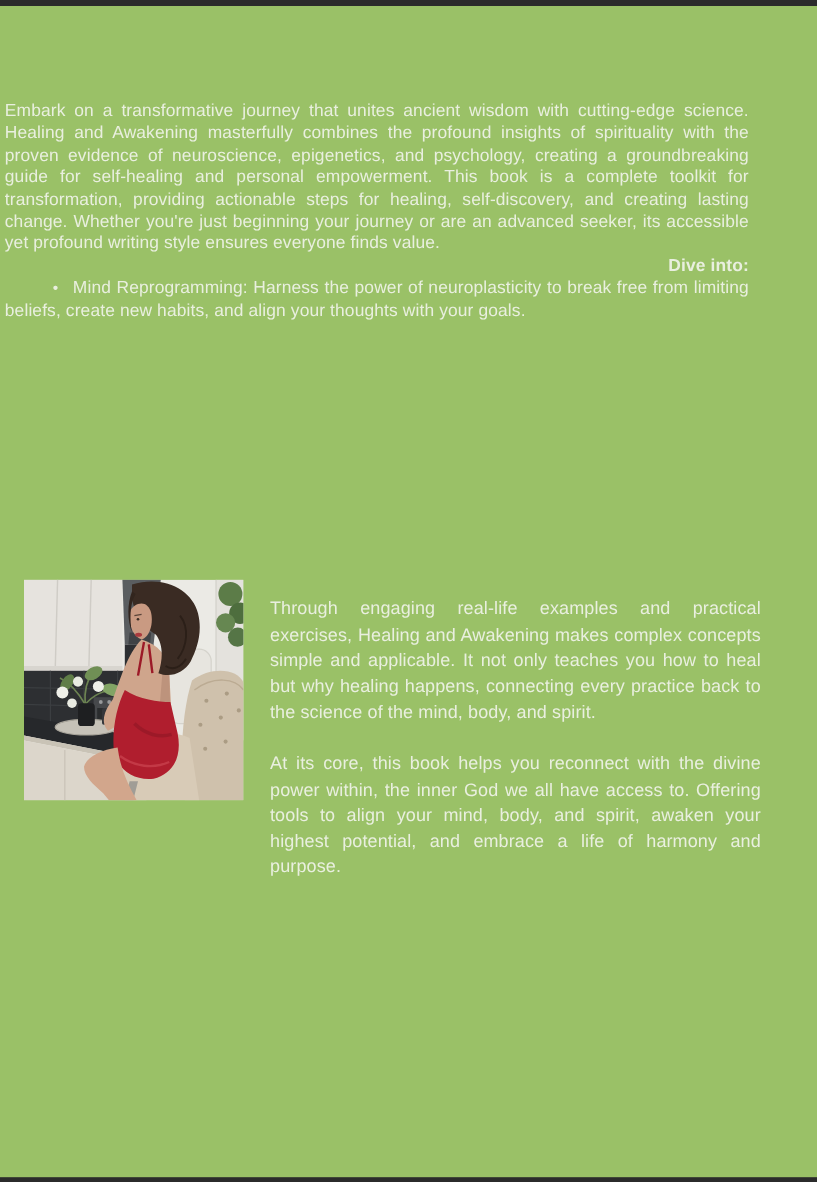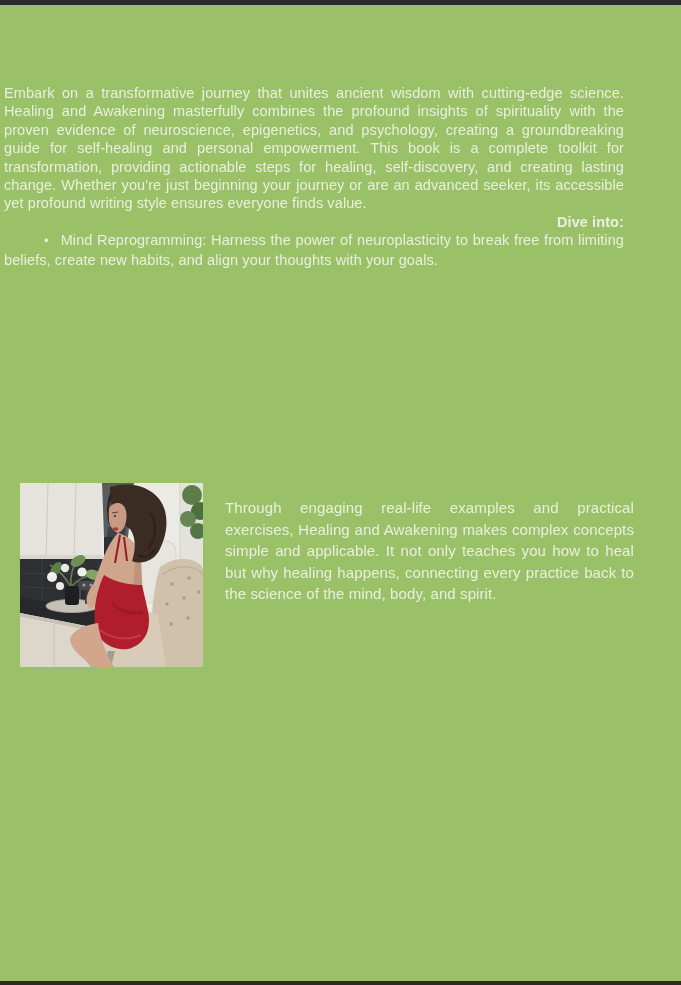--- a/index.html
+++ b/index.html
@@ -180,15 +180,16 @@
       <path d="M90,10 C86,20 86,34 90,44 C88,34 88,20 93,12 Z" fill="#32251e"></path>
       <path d="M92,30 L98,29" stroke="#5a4439" stroke-width="1.2" fill="none"></path>
       <circle cx="95" cy="33" r="1.1" fill="#3c2e26"></circle>
       <ellipse cx="95.5" cy="46" rx="2.9" ry="1.7" fill="#a93a3e"></ellipse>
     </g>
   </svg>
 </div>
 
 <div class="right-col">
   <p>Through engaging real-life examples and practical exercises, Healing and Awakening makes complex concepts simple and applicable. It not only teaches you how to heal but why healing happens, connecting every practice back to the science of the mind, body, and spirit.</p>
+  <p>At its core, this book helps you reconnect with the divine power within, the inner God we all have access to. Offering tools to align your mind, body, and spirit, awaken your highest potential, and embrace a life of harmony and purpose.</p>
 </div>
 
 <div class="edge-bottom"></div>
 
 </body></html>

